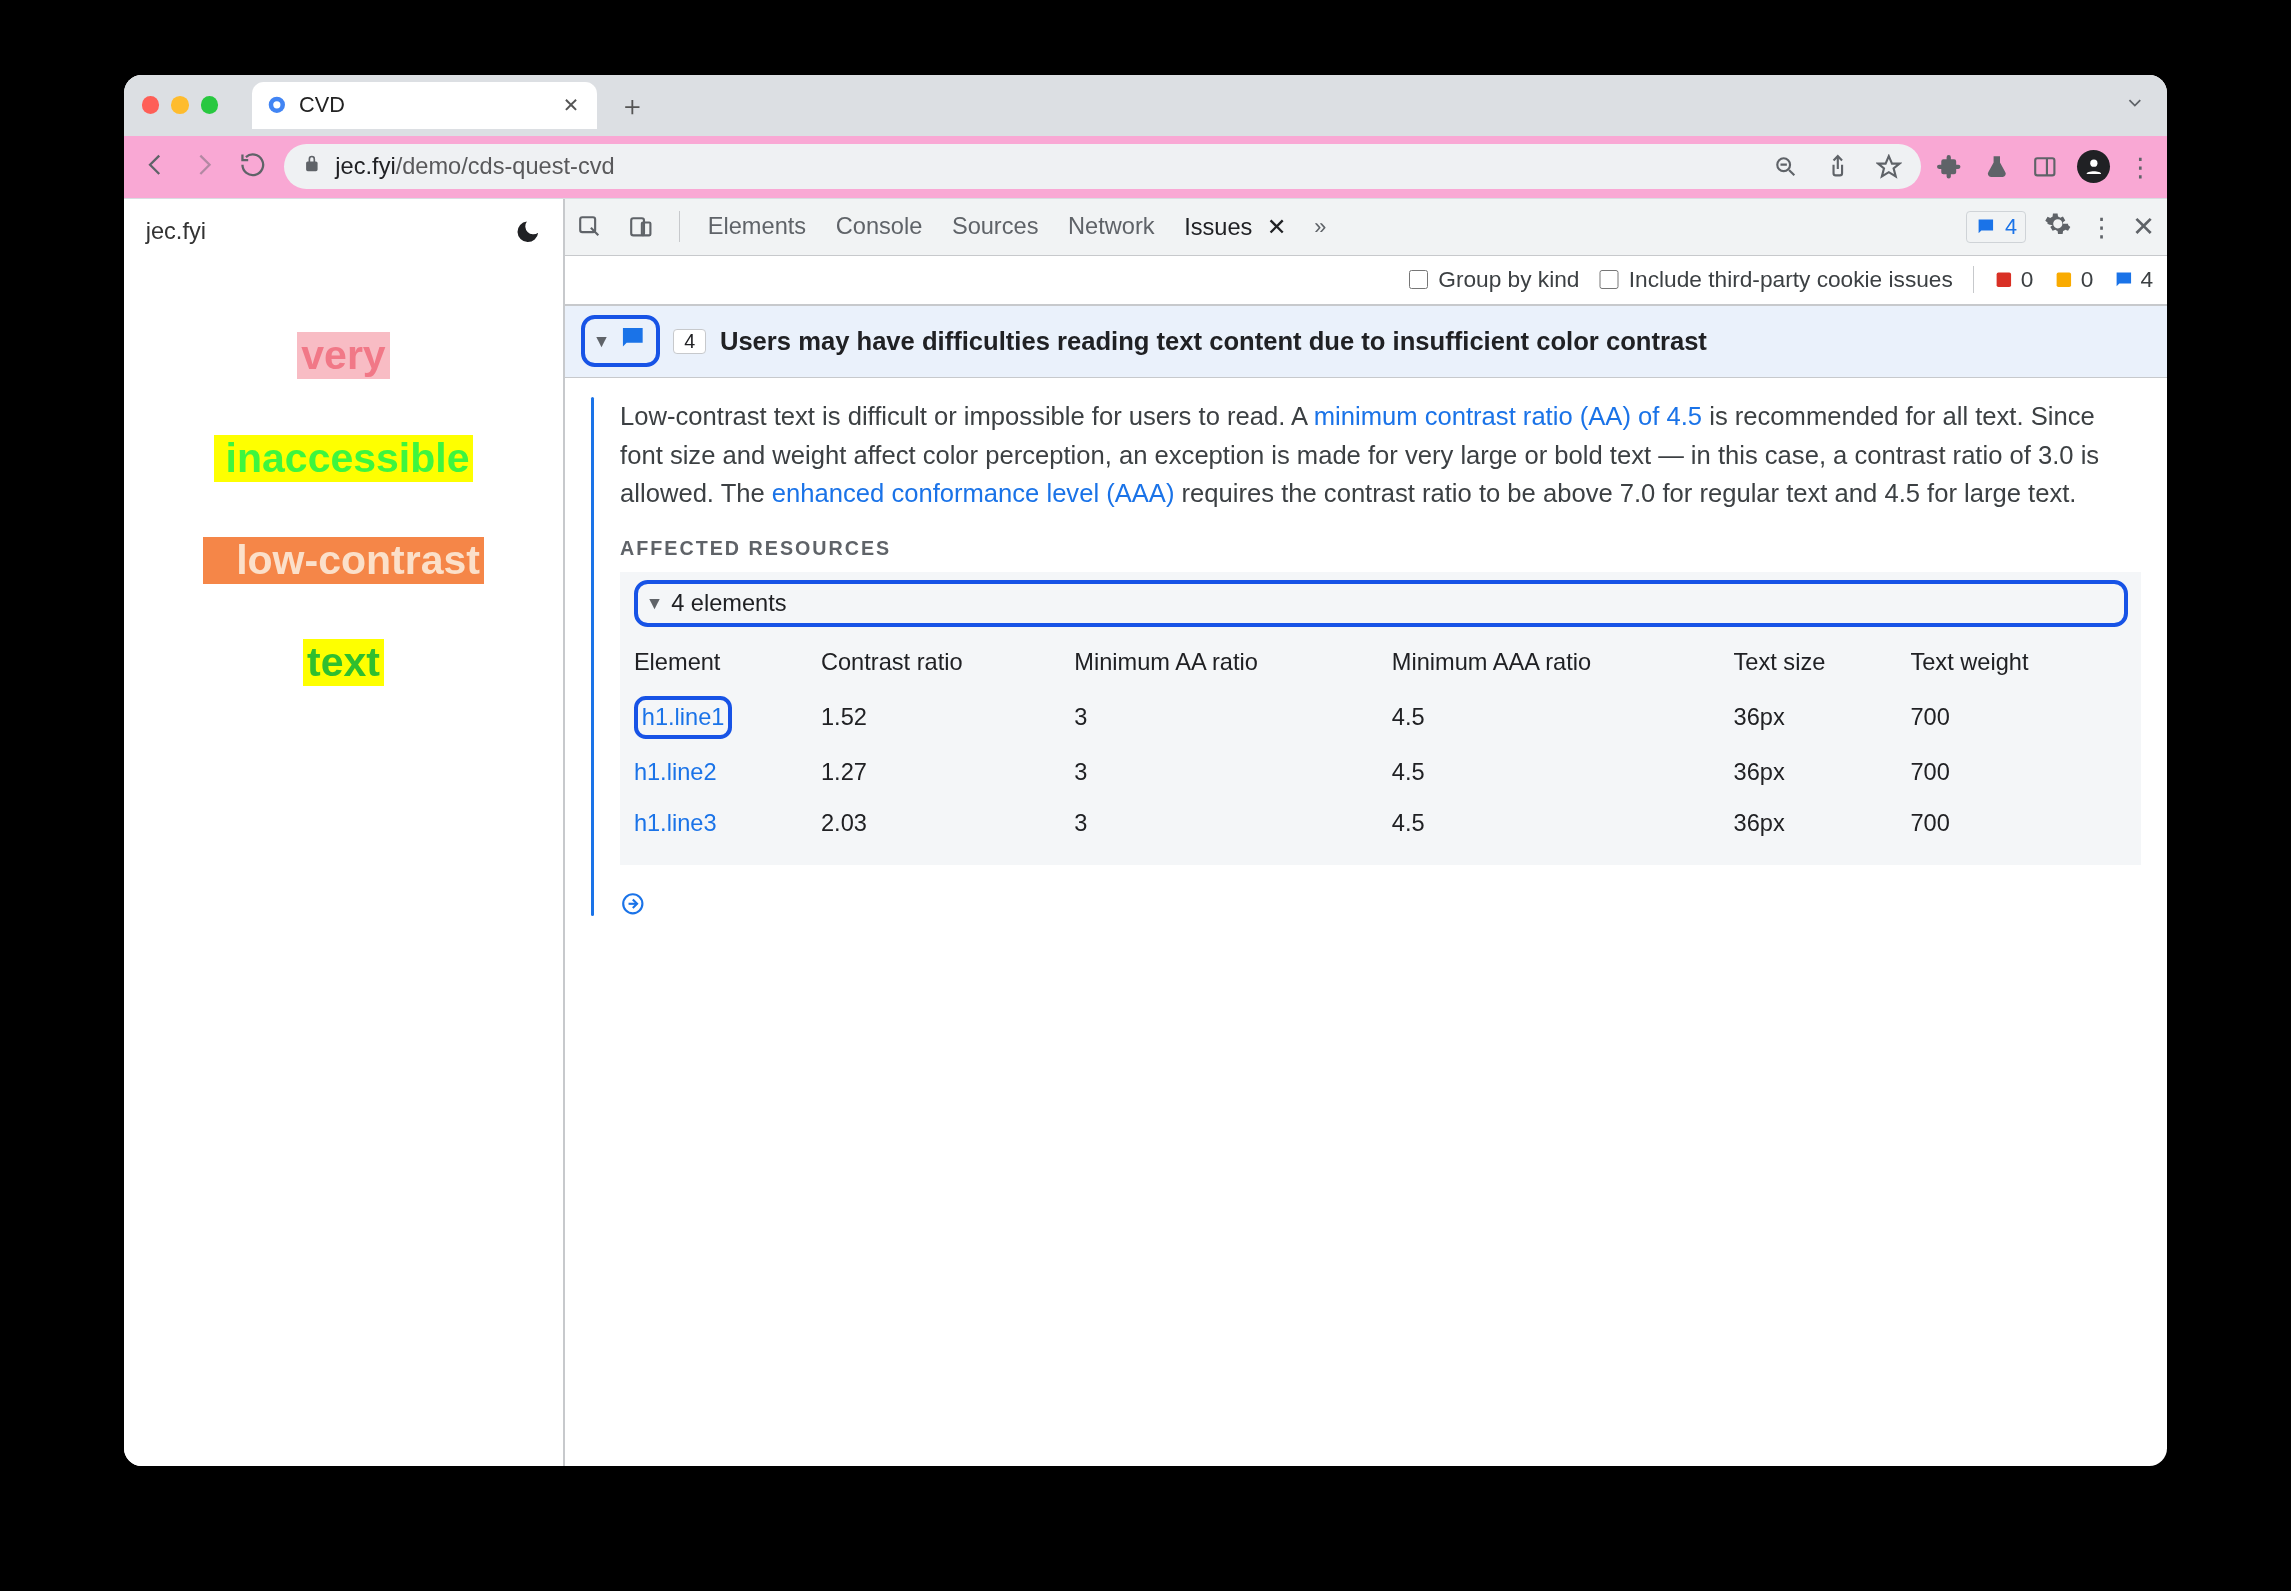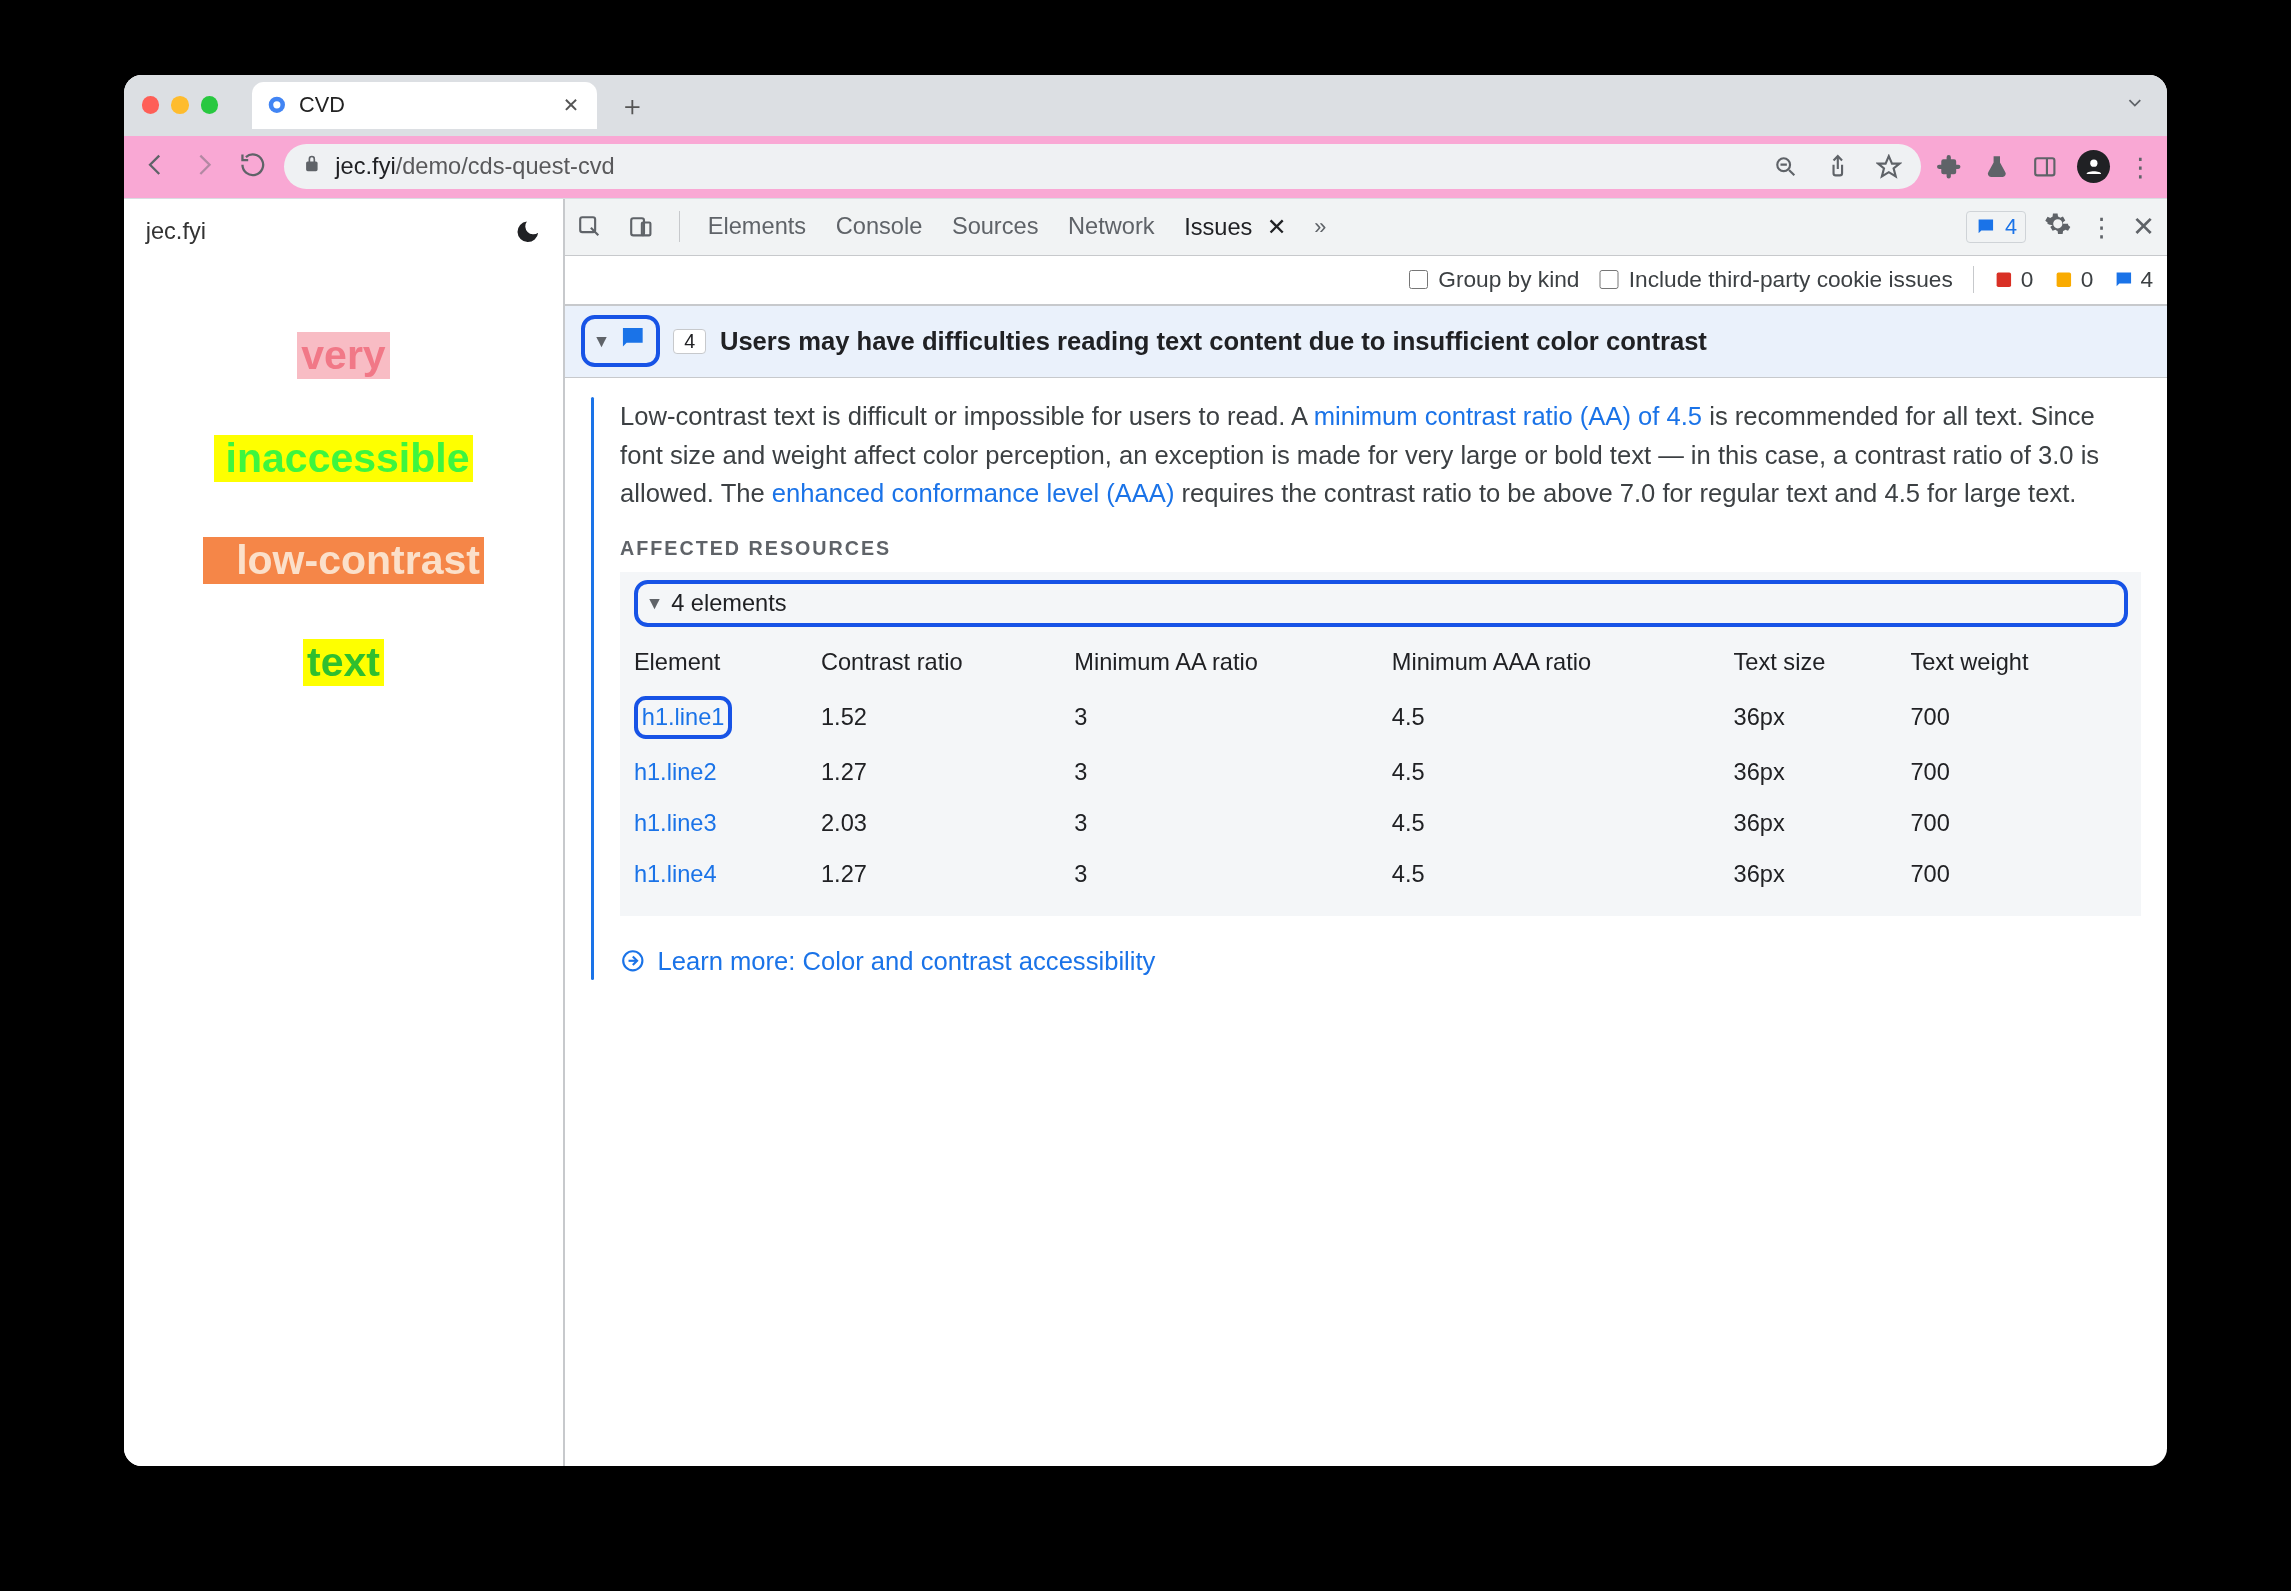--- a/index.html
+++ b/index.html
@@ -372,39 +372,30 @@
                     <td>700</td>
                   </tr>
                   <tr>
                     <td><a href="#" class="elem-link">h1.line3</a></td>
                     <td>2.03</td>
                     <td>3</td>
                     <td>4.5</td>
                     <td>36px</td>
                     <td>700</td>
                   </tr>
-                  <tr>
-                    <td><a href="#" class="elem-link">h1.line4</a></td>
-                    <td>1.27</td>
-                    <td>3</td>
-                    <td>4.5</td>
-                    <td>36px</td>
-                    <td>700</td>
-                  </tr>
                 </tbody>
               </table>
             </div>
 
             <div class="learn-row">
               <svg viewBox="0 0 24 24" fill="none" stroke-width="2">
                   <circle cx="12" cy="12" r="9"></circle>
                   <polyline points="12 8 16 12 12 16"></polyline>
                   <line x1="8" y1="12" x2="16" y2="12"></line>
                 </svg>
-              <a href="#" class="learn-lnk">Learn more: Color and contrast accessibility</a>
             </div>
           </div>
         </div>
 
       </div>
     </div>
   </div>
 </div>
 
 

